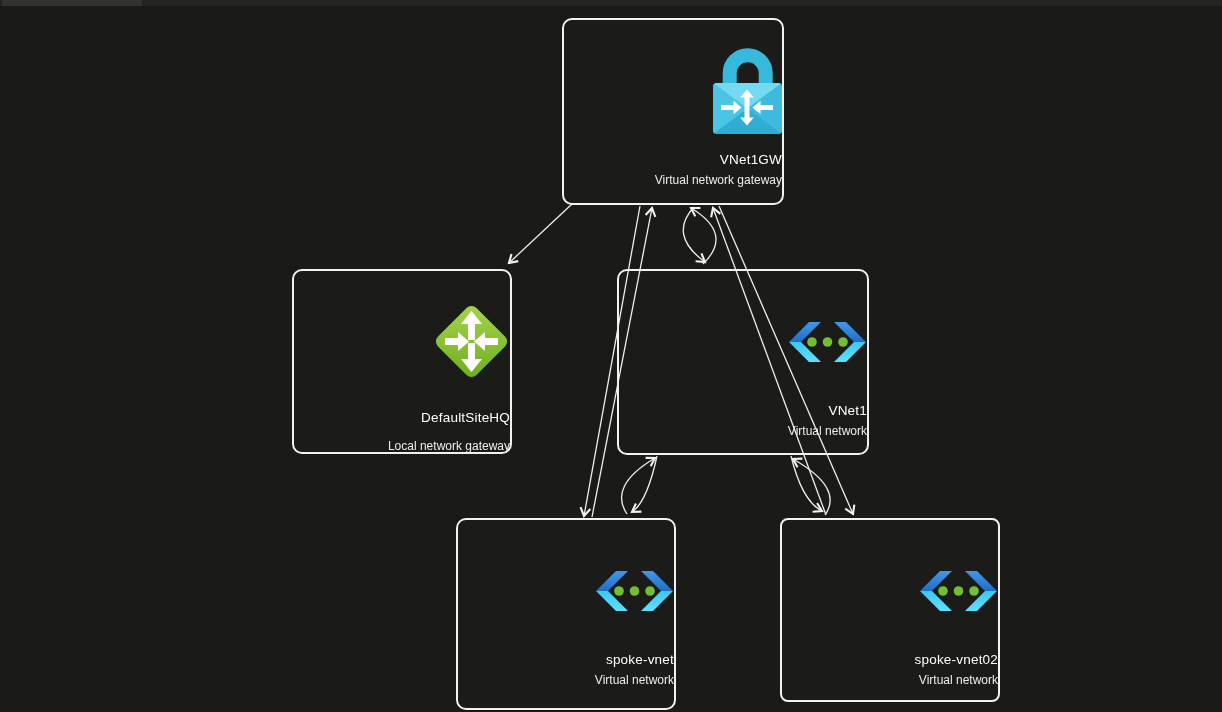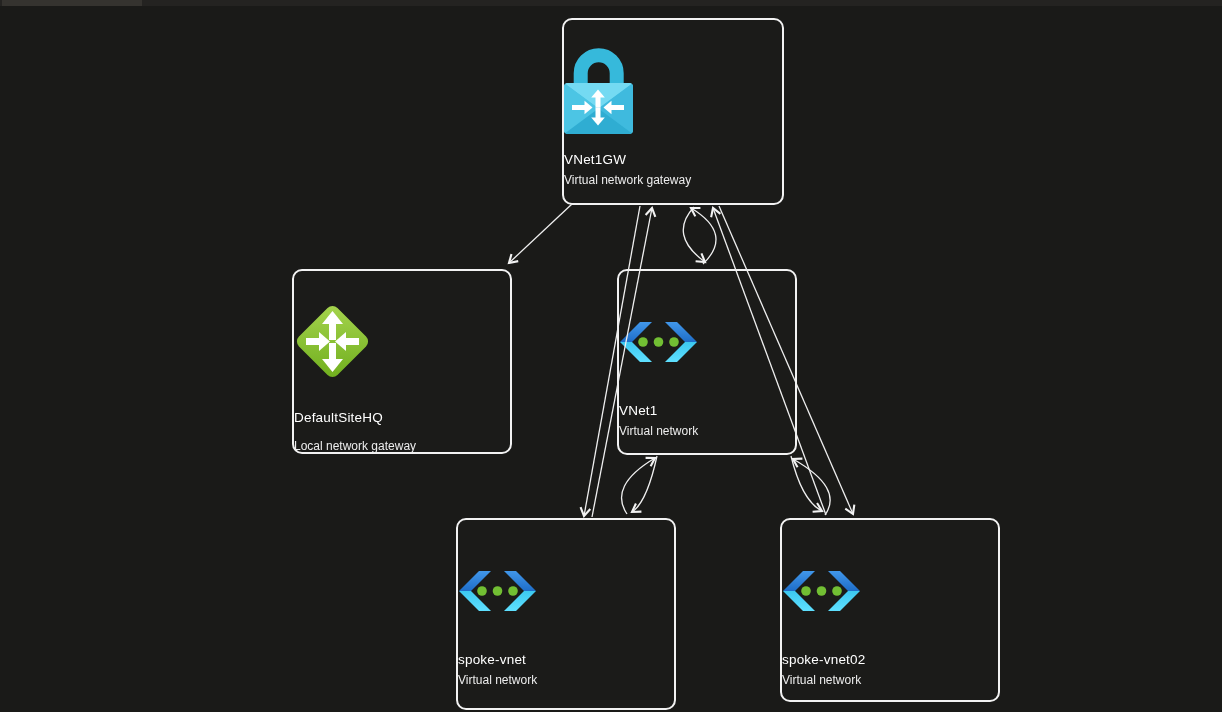--- a/index.html
+++ b/index.html
@@ -13,21 +13,21 @@
     background:#242321;
   }
   .topbar-tab {
     position:absolute; left:2px; top:0; width:140px; height:6px;
     background:#35332f;
   }
   .node {
     position:absolute; box-sizing:border-box;
     border:2px solid #f2f2f2; border-radius:10px;
     background:#1b1b19;
-    display:flex; flex-direction:column; align-items:flex-start;
+    display:flex; flex-direction:column; align-items:flex-end;
     z-index:1;
   }
   .icon-wrap {
     height:93px; margin-top:24px;
     display:flex; align-items:center; justify-content:center;
   }
   .node-title {
     margin-top:15px; font-size:13.5px; line-height:15px;
     color:#ffffff; letter-spacing:.2px; text-align:center;
   }
@@ -129,41 +129,41 @@
   <div class="node" style="left:292px; top:269px; width:220px; height:185px;gap:8px;">
     <div class="icon-wrap">
       <svg width="77" height="77" viewBox="0 0 77 77">
           <use href="#sym-lng"></use>
         </svg>
     </div>
     <div class="node-title">DefaultSiteHQ</div>
     <div class="node-subtitle">Local network gateway</div>
   </div>
 
-  <div class="node" style="left:617px; top:269px; width:180px; height:186px;">
+  <div class="node" style="left:617px; top:269px; width:252px; height:186px;">
     <div class="icon-wrap">
       <svg width="79" height="48" viewBox="0 0 79 48">
           <use href="#sym-vnet"></use>
         </svg>
     </div>
     <div class="node-title">VNet1</div>
     <div class="node-subtitle">Virtual network</div>
   </div>
 
   <div class="node" style="left:456px; top:518px; width:220px; height:192px;">
     <div class="icon-wrap">
       <svg width="79" height="48" viewBox="0 0 79 48">
           <use href="#sym-vnet"></use>
         </svg>
     </div>
     <div class="node-title">spoke-vnet</div>
     <div class="node-subtitle">Virtual network</div>
   </div>
 
-  <div class="node" style="left:780px; top:518px; width:220px; height:184px;">
+  <div class="node" style="left:780px; top:518px; width:220px; height:184px;border-radius:8px;">
     <div class="icon-wrap">
       <svg width="79" height="48" viewBox="0 0 79 48">
           <use href="#sym-vnet"></use>
         </svg>
     </div>
     <div class="node-title">spoke-vnet02</div>
     <div class="node-subtitle">Virtual network</div>
   </div>
 
   <svg class="edge-layer" viewBox="0 0 1222 712">

